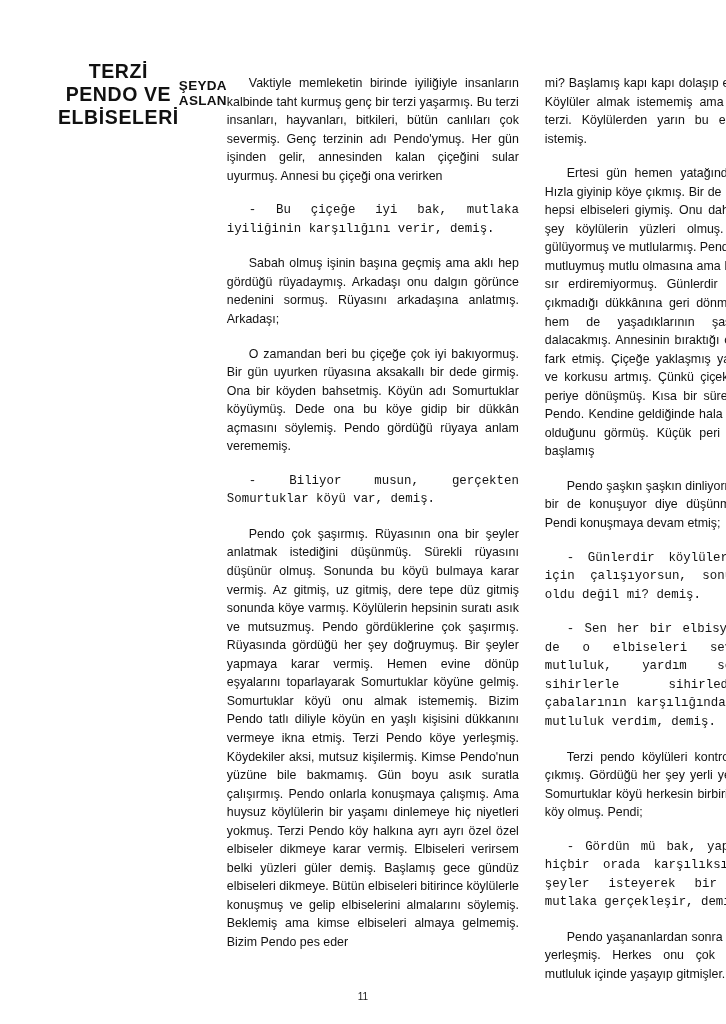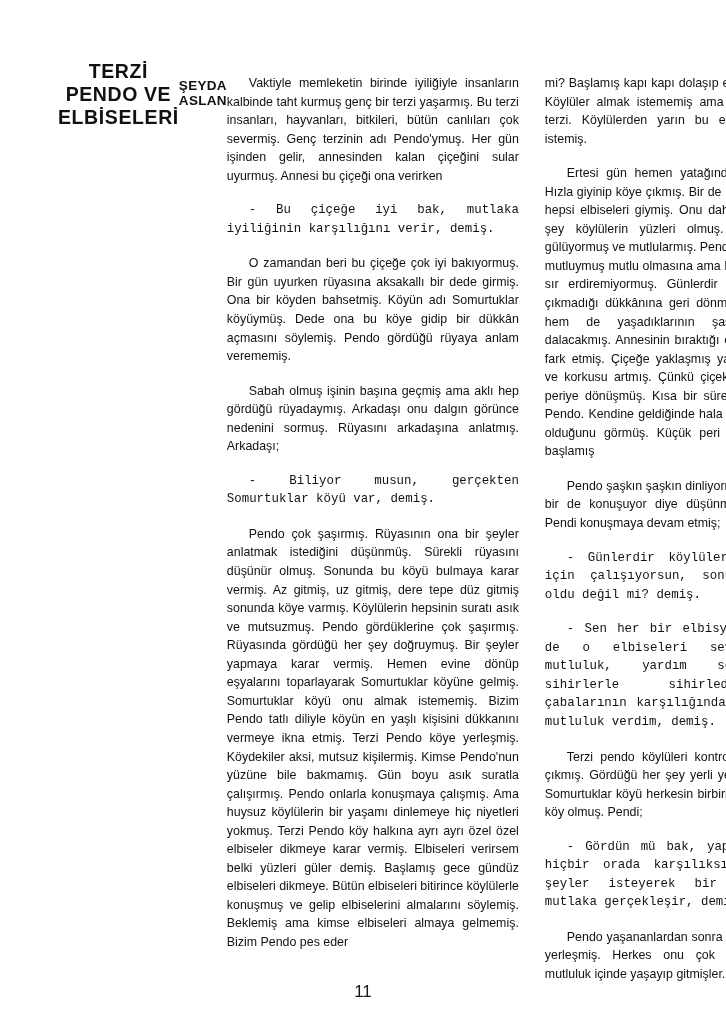--- a/index.html
+++ b/index.html
@@ -65,39 +65,39 @@
   .column p.dialog {
     text-indent: 22px;
     font-family: Liberation Mono, monospace;
   }
   .page-number {
     position: absolute;
     bottom: 22px;
     left: 0;
     width: 100%;
     text-align: center;
-    font-size: 17px;
+    font-size: 10px;
     color: #1a1a1a;
   }
 </style>
 </head>
 <body>
 
 <div class="page">
 
   <h1 class="doc-title">TERZİ PENDO VE ELBİSELERİ</h1>
 
   <div class="author">ŞEYDA ASLAN</div>
 
   <div class="columns">
     <div class="column">
       <p>Vaktiyle memleketin birinde iyiliğiyle insanların kalbinde taht kurmuş genç bir terzi yaşarmış. Bu terzi insanları, hayvanları, bitkileri, bütün canlıları çok severmiş. Genç terzinin adı Pendo'ymuş. Her gün işinden gelir, annesinden kalan çiçeğini sular uyurmuş. Annesi bu çiçeği ona verirken</p>
       <p class="dialog">- Bu çiçeğe iyi bak, mutlaka iyiliğinin karşılığını verir, demiş.</p>
+      <p>Sabah olmuş işinin başına geçmiş ama aklı hep gördüğü rüyadaymış. Arkadaşı onu dalgın görünce nedenini sormuş. Rüyasını arkadaşına anlatmış. Arkadaşı;</p>
       <p>O zamandan beri bu çiçeğe çok iyi bakıyormuş. Bir gün uyurken rüyasına aksakallı bir dede girmiş. Ona bir köyden bahsetmiş. Köyün adı Somurtuklar köyüymüş. Dede ona bu köye gidip bir dükkân açmasını söylemiş. Pendo gördüğü rüyaya anlam verememiş.</p>
-      <p>Sabah olmuş işinin başına geçmiş ama aklı hep gördüğü rüyadaymış. Arkadaşı onu dalgın görünce nedenini sormuş. Rüyasını arkadaşına anlatmış. Arkadaşı;</p>
       <p class="dialog">- Biliyor musun, gerçekten Somurtuklar köyü var, demiş.</p>
       <p>Pendo çok şaşırmış. Rüyasının ona bir şeyler anlatmak istediğini düşünmüş. Sürekli rüyasını düşünür olmuş. Sonunda bu köyü bulmaya karar vermiş. Az gitmiş, uz gitmiş, dere tepe düz gitmiş sonunda köye varmış. Köylülerin hepsinin suratı asık ve mutsuzmuş. Pendo gördüklerine çok şaşırmış. Rüyasında gördüğü her şey doğruymuş. Bir şeyler yapmaya karar vermiş. Hemen evine dönüp eşyalarını toparlayarak Somurtuklar köyüne gelmiş. Somurtuklar köyü onu almak istememiş. Bizim Pendo tatlı diliyle köyün en yaşlı kişisini dükkanını vermeye ikna etmiş. Terzi Pendo köye yerleşmiş. Köydekiler aksi, mutsuz kişilermiş. Kimse Pendo'nun yüzüne bile bakmamış. Gün boyu asık suratla çalışırmış. Pendo onlarla konuşmaya çalışmış. Ama huysuz köylülerin bir yaşamı dinlemeye hiç niyetleri yokmuş. Terzi Pendo köy halkına ayrı ayrı özel özel elbiseler dikmeye karar vermiş. Elbiseleri verirsem belki yüzleri güler demiş. Başlamış gece gündüz elbiseleri dikmeye. Bütün elbiseleri bitirince köylülerle konuşmuş ve gelip elbiselerini almalarını söylemiş. Beklemiş ama kimse elbiseleri almaya gelmemiş. Bizim Pendo pes eder</p>
     </div>
     <div class="column">
       <p style="text-indent:0">mi? Başlamış kapı kapı dolaşıp elbiseleri dağıtmaya. Köylüler almak istememiş ama zorla vermiş bizim terzi. Köylülerden yarın bu elbiseleri giymelerini istemiş.</p>
       <p>Ertesi gün hemen yatağından fırlamış Pendo. Hızla giyinip köye çıkmış. Bir de ne görsün köylülerin hepsi elbiseleri giymiş. Onu daha da fazla şaşırtan şey köylülerin yüzleri olmuş. Köylülerin yüzleri gülüyormuş ve mutlularmış. Pendo olanlar karşısında mutluymuş mutlu olmasına ama bir türlü olanlara akıl sır erdiremiyormuş. Günlerdir elbise dikmek için çıkmadığı dükkânına geri dönmüş. Hem yorgunluk hem de yaşadıklarının şaşkınlığıyla uykuya dalacakmış. Annesinin bıraktığı çiçekte bir değişiklik fark etmiş. Çiçeğe yaklaşmış yaklaştıkça şaşkınlığı ve korkusu artmış. Çünkü çiçek küçücük bir kadın periye dönüşmüş. Kısa bir süre kendinden geçmiş Pendo. Kendine geldiğinde hala küçük perinin orada olduğunu görmüş. Küçük peri onunla konuşmaya başlamış</p>
       <p>Pendo şaşkın şaşkın dinliyormuş. Bu minik kadın bir de konuşuyor diye düşünmüş kendi kendine. Pendi konuşmaya devam etmiş;</p>
       <p class="dialog">- Günlerdir köylüleri mutlu etmek için çalışıyorsun, sonunda istediğin oldu değil mi? demiş.</p>
       <p class="dialog">- Sen her bir elbisyi dikerken ben de o elbiseleri sevgi, hoşgörü, mutluluk, yardım severlik gibi sihirlerle sihirledim. Senin çabalarının karşılığında ben de onlara mutluluk verdim, demiş.</p>
       <p>Terzi pendo köylüleri kontrol etmek için dışarı çıkmış. Gördüğü her şey yerli yerinde onunla -muş. Somurtuklar köyü herkesin birbiriyle yardımlaştığı bir köy olmuş. Pendi;</p>

